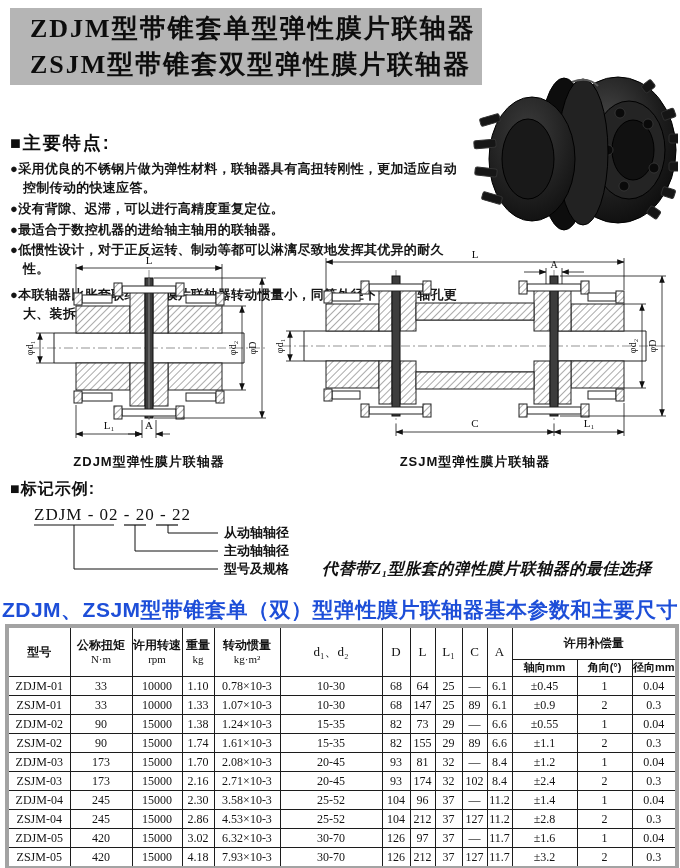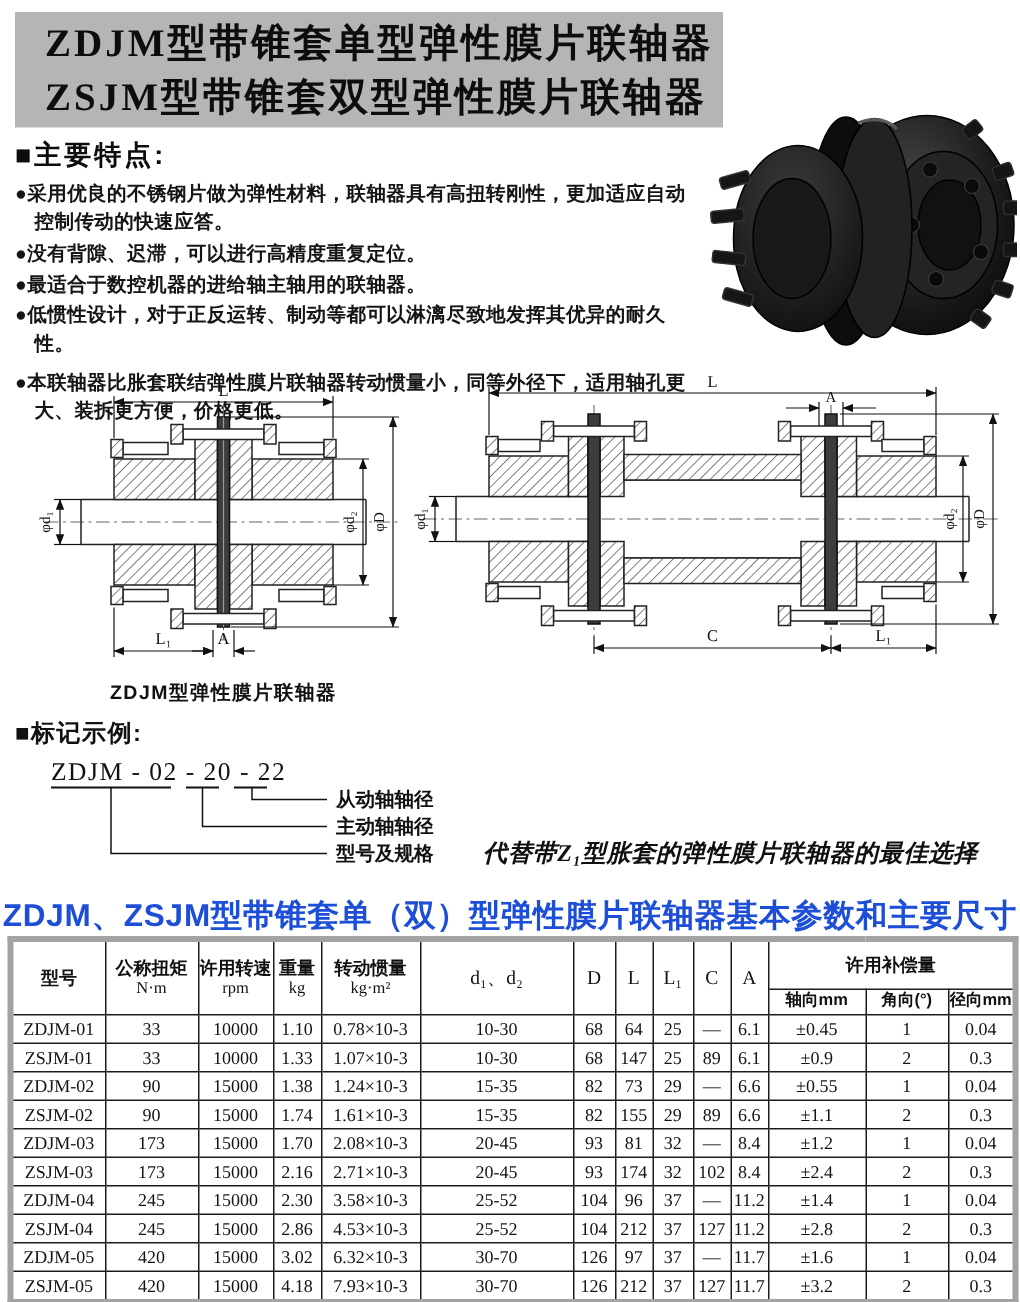--- a/index.html
+++ b/index.html
@@ -17,21 +17,21 @@
   }
   .banner .t-line {
     font-family:"Liberation Serif", serif; font-weight:700;
     font-size:26px; line-height:36px; letter-spacing:2px; color:#0d0d0d;
     white-space:nowrap;
   }
   
   .photo { position:absolute; left:472px; top:66px; width:206px; height:184px; }
   
   .features { position:absolute; left:10px; top:91px; width:460px; }
-  .sec-heading { font-size:18px; font-weight:700; letter-spacing:2px; color:#0d0d0d; }
+  .sec-heading { font-size:18px; font-weight:700; letter-spacing:2px; color:#0d0d0d;margin-top:40px; }
   .features ul { list-style:none; margin:5px 0 0 0; padding:0; }
   .features li {
     font-size:13px; font-weight:700; line-height:1.45; color:#151515;
     padding-left:13px; text-indent:-13px; margin-bottom:2px; letter-spacing:0.3px;
   }
   .features li:last-child { margin-top:7px; }
   
   .drawing-left  { position:absolute; left:24px;  top:250px; }
   .drawing-right { position:absolute; left:276px; top:248px; }
   .caption-left  { position:absolute; left:24px;  top:453px; width:250px; text-align:center;
@@ -310,20 +310,21 @@
       <text x="278" y="20" text-anchor="middle" font-size="10">A</text>
       <text x="7" y="98" text-anchor="middle" font-size="10" transform="rotate(-90 7 98)">φd₁</text>
       <text x="360" y="98" text-anchor="middle" font-size="10" transform="rotate(-90 360 98)">φd₂</text>
       <text x="380" y="98" text-anchor="middle" font-size="10" transform="rotate(-90 380 98)">φD</text>
       <text x="199" y="179" text-anchor="middle">C</text>
       <text x="313" y="179" text-anchor="middle">L₁</text>
     </g>
   </svg>
 
   <div class="caption-left">ZDJM型弹性膜片联轴器</div>
+  <div class="caption-right">ZSJM型弹性膜片联轴器</div>
 
   <div class="marking-heading">■标记示例:</div>
   <svg class="marking-svg" width="330" height="80" viewBox="0 0 330 80">
     <text x="8" y="17" font-size="17" letter-spacing="1">ZDJM - 02 - 20 - 22</text>
     <g stroke="#111" stroke-width="1.2">
       <line x1="8" y1="22" x2="88" y2="22"></line>
       <line x1="98" y1="22" x2="120" y2="22"></line>
       <line x1="130" y1="22" x2="152" y2="22"></line>
     </g>
     <g stroke="#111" stroke-width="1" fill="none">

